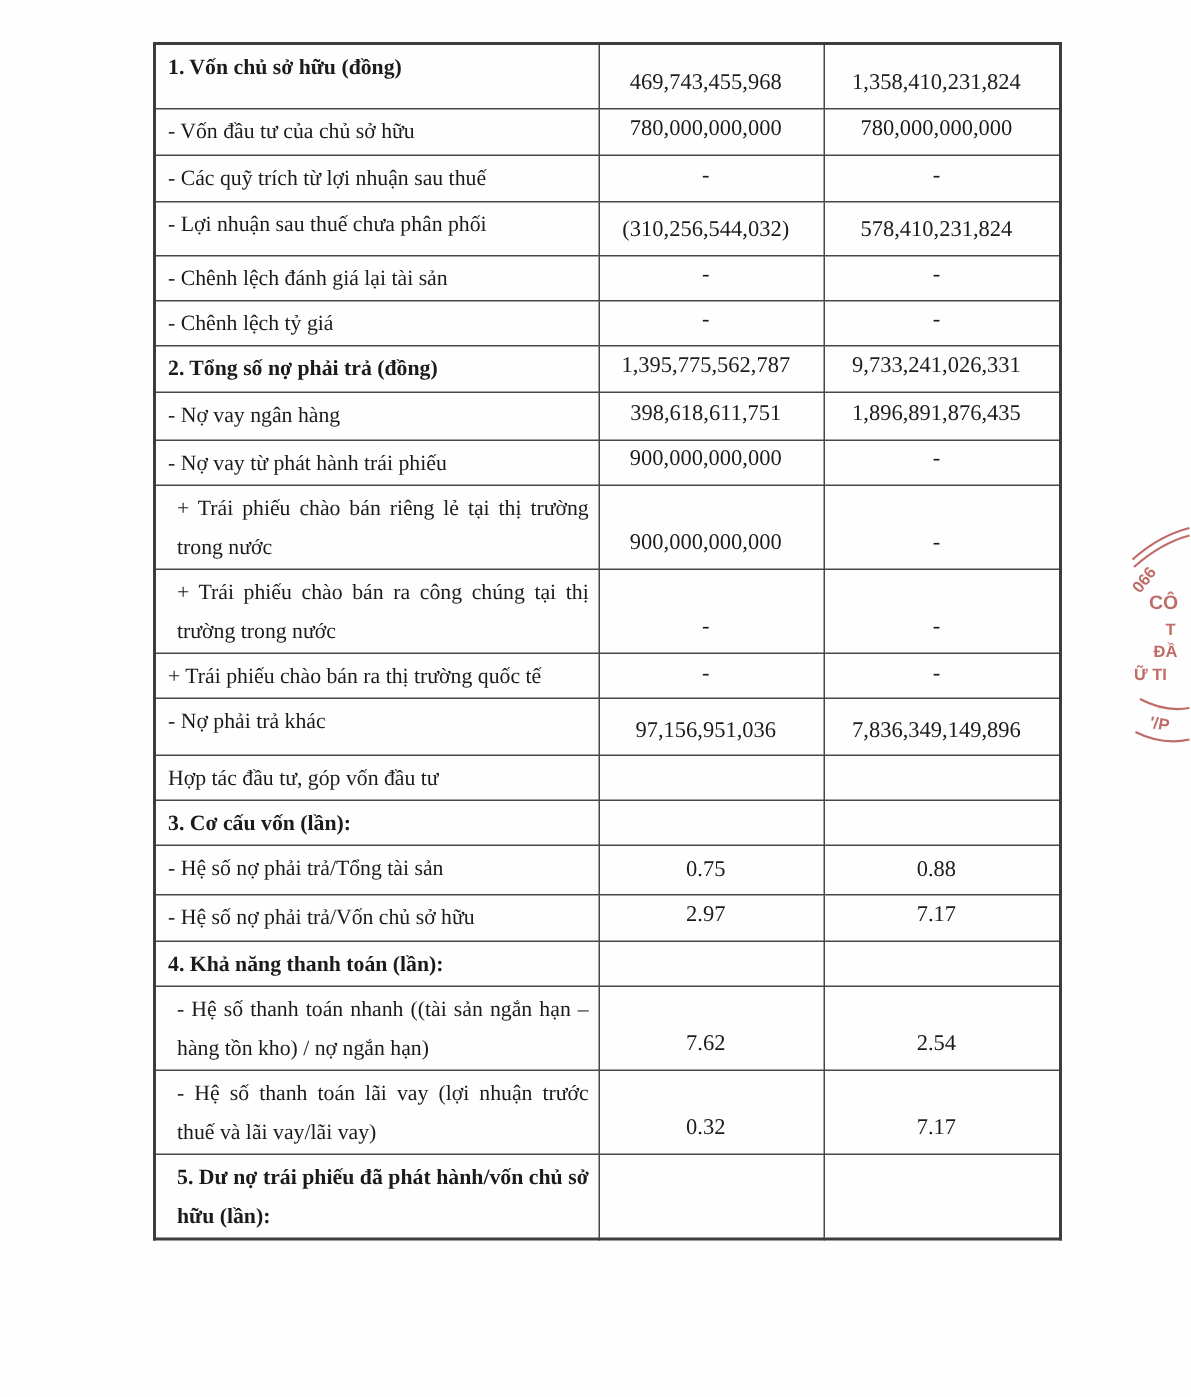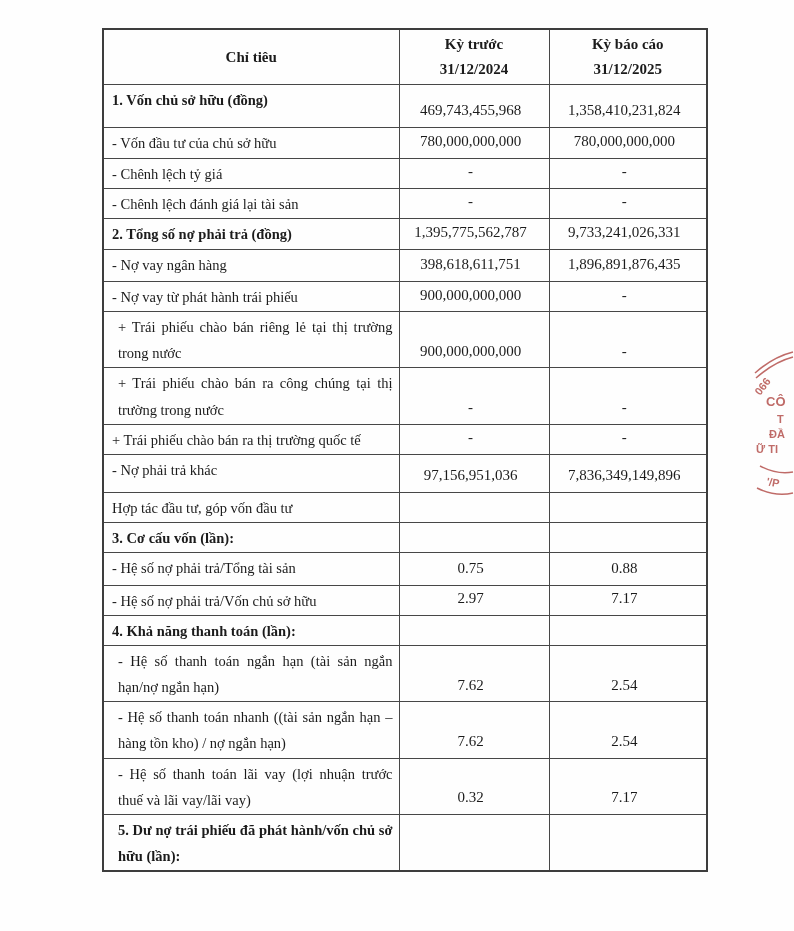--- a/index.html
+++ b/index.html
@@ -60,49 +60,48 @@
 
 <div class="page">
 
   <table class="fin">
     <colgroup>
       <col style="width:296px">
         <col style="width:150px">
         <col style="width:158px">
     </colgroup>
     <tbody>
-      <tr style="height:53px">
-        <th>Chỉ tiêu</th>
-        <th>
-          <div class="hd-line">Kỳ trước</div>
-          <div class="hd-line">31/12/2024</div>
-        </th>
-        <th>
-          <div class="hd-line">Kỳ báo cáo</div>
-          <div class="hd-line">31/12/2025</div>
-        </th>
-      </tr>
 
       <tr class="s" style="height:43px">
         <td class="lbl">1. Vốn chủ sở hữu (đồng)</td>
         <td class="val">469,743,455,968</td>
         <td class="val">1,358,410,231,824</td>
       </tr>
       <tr style="height:31px">
         <td class="lbl">- Vốn đầu tư của chủ sở hữu</td>
         <td class="val">780,000,000,000</td>
         <td class="val">780,000,000,000</td>
       </tr>
+      <tr style="height:31px">
+        <td class="lbl">- Các quỹ trích từ lợi nhuận sau thuế</td>
+        <td class="val">-</td>
+        <td class="val">-</td>
+      </tr>
+      <tr style="height:36px">
+        <td class="lbl">- Lợi nhuận sau thuế chưa phân phối</td>
+        <td class="val">(310,256,544,032)</td>
+        <td class="val">578,410,231,824</td>
+      </tr>
       <tr style="height:30px">
-        <td class="lbl">- Chênh lệch tỷ giá</td>
+        <td class="lbl">- Chênh lệch đánh giá lại tài sản</td>
         <td class="val">-</td>
         <td class="val">-</td>
       </tr>
       <tr style="height:30px">
-        <td class="lbl">- Chênh lệch đánh giá lại tài sản</td>
+        <td class="lbl">- Chênh lệch tỷ giá</td>
         <td class="val">-</td>
         <td class="val">-</td>
       </tr>
       <tr class="s" style="height:31px">
         <td class="lbl">2. Tổng số nợ phải trả (đồng)</td>
         <td class="val">1,395,775,562,787</td>
         <td class="val">9,733,241,026,331</td>
       </tr>
       <tr style="height:32px">
         <td class="lbl">- Nợ vay ngân hàng</td>
@@ -152,25 +151,20 @@
       <tr style="height:28px">
         <td class="lbl">- Hệ số nợ phải trả/Vốn chủ sở hữu</td>
         <td class="val">2.97</td>
         <td class="val">7.17</td>
       </tr>
       <tr class="s" style="height:27px">
         <td class="lbl">4. Khả năng thanh toán (lần):</td>
         <td class="val"></td>
         <td class="val"></td>
       </tr>
-      <tr style="height:56px">
-        <td class="lbl j">- Hệ số thanh toán ngắn hạn (tài sản ngắn hạn/nợ ngắn hạn)</td>
-        <td class="val">7.62</td>
-        <td class="val">2.54</td>
-      </tr>
       <tr style="height:52px">
         <td class="lbl j">- Hệ số thanh toán nhanh ((tài sản ngắn hạn – hàng tồn kho) / nợ ngắn hạn)</td>
         <td class="val">7.62</td>
         <td class="val">2.54</td>
       </tr>
       <tr style="height:50px">
         <td class="lbl j">- Hệ số thanh toán lãi vay (lợi nhuận trước thuế và lãi vay/lãi vay)</td>
         <td class="val">0.32</td>
         <td class="val">7.17</td>
       </tr>

